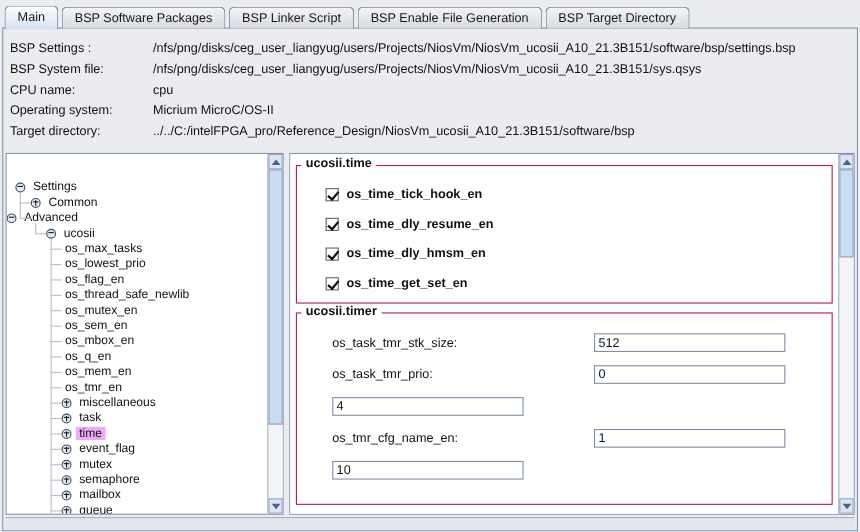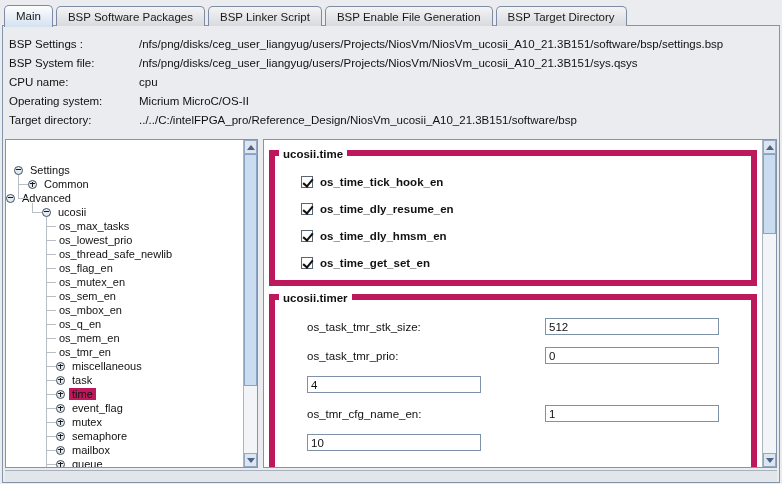--- a/index.html
+++ b/index.html
@@ -34,33 +34,33 @@
   
   .tree { flex:1; position:relative; overflow:hidden; font-size:11px; padding-top:3px;margin-top:20px; }
   .guide { position:absolute; width:1px; background:#b9bec6; }
   .tree-row { position:relative; height:14px; display:flex; align-items:center; white-space:nowrap; cursor:default; }
   .tree-row::before { content:""; position:absolute; left:var(--stub-left); top:7px; width:10px; height:1px; background:#b9bec6; }
   .tree-row.no-stub::before { display:none; }
   .toggle { width:9px; height:9px; margin-right:4px; flex:none; border-radius:50%; border:1px solid #415061; background:#e3eaf2; position:relative; }
   .toggle::after { content:""; position:absolute; left:1px; right:1px; top:50%; margin-top:-1px; height:1px; background:#1a1a1a; }
   .toggle.collapsed::before { content:""; position:absolute; top:1px; bottom:1px; left:50%; margin-left:-1px; width:1px; background:#1a1a1a; }
   .tree-label { padding:0 3px; }
-  .tree-label.selected { background:#be185d; }
+  .tree-label.selected { background:#f0abfc; }
   
   .vscroll { width:14px; flex:none; border-left:1px solid #aab4c2; background:#f2f4f7; display:flex; flex-direction:column; }
   .sb-btn { height:14px; flex:none; background:#dde5f0; border:1px solid #97a8c2; display:flex; align-items:center; justify-content:center; }
   .sb-track { flex:1; position:relative; }
   .sb-thumb { position:absolute; left:0; right:0; background:#cadcf0; border:1px solid #8aa3c4; }
   .tri { width:0; height:0; display:block; }
   .tri-up   { border-left:4px solid transparent; border-right:4px solid transparent; border-bottom:5px solid #4a6488; }
   .tri-down { border-left:4px solid transparent; border-right:4px solid transparent; border-top:5px solid #4a6488; }
   .hscroll { position:absolute; left:2px; right:2px; bottom:0; height:12px; background:#e2e5ea; border-top:1px solid #a7b0bd; }
   
   .form-scroll { flex:1; overflow:hidden; background:#fff; padding:2px 5px 0 5px; }
-  .group { border:6px solid #be185d; margin-top:8px; position:relative; padding:12px 8px 4px 8px; }
+  .group { border:1px solid #be185d; margin-top:8px; position:relative; padding:12px 8px 4px 8px; }
   .group-title { position:absolute; top:-8px; left:4px; background:#fff; padding:0 4px; font-weight:bold; font-size:11.5px; white-space:nowrap; }
   .cb-row { height:27px; display:flex; align-items:center; padding-left:18px; }
   .checkbox { width:12px; height:12px; border:1px solid #5a6673; background:#fff; margin-right:7px; position:relative; flex:none; }
   .checkbox.checked::after { content:""; position:absolute; left:3px; top:0; width:4px; height:8px; border:solid #111; border-width:0 2px 2px 0; transform:rotate(40deg); }
   .cb-label { font-weight:bold; font-size:11.5px; }
   .group2 { padding-bottom:16px; }
   .field-row { height:29px; display:flex; align-items:center; padding-left:24px; }
   .field-label { width:238px; flex:none; font-size:11.5px; }
   .field-input { width:174px; height:17px; border:1px solid #7f91a8; background:#fff; color:#111; padding:0 3px; font:11.5px "Liberation Sans", sans-serif; }
 </style>
@@ -110,24 +110,24 @@
               <span class="toggle expanded"></span>
               <span class="tree-label">ucosii</span>
             </div>
             <div class="tree-row" style="padding-left: 50px; --stub-left: 40px;">
               <span class="tree-label">os_max_tasks</span>
             </div>
             <div class="tree-row" style="padding-left: 50px; --stub-left: 40px;">
               <span class="tree-label">os_lowest_prio</span>
             </div>
             <div class="tree-row" style="padding-left: 50px; --stub-left: 40px;">
+              <span class="tree-label">os_flag_en</span>
+            </div>
+            <div class="tree-row" style="padding-left: 50px; --stub-left: 40px;">
               <span class="tree-label">os_thread_safe_newlib</span>
-            </div>
-            <div class="tree-row" style="padding-left: 50px; --stub-left: 40px;">
-              <span class="tree-label">os_flag_en</span>
             </div>
             <div class="tree-row" style="padding-left: 50px; --stub-left: 40px;">
               <span class="tree-label">os_mutex_en</span>
             </div>
             <div class="tree-row" style="padding-left: 50px; --stub-left: 40px;">
               <span class="tree-label">os_sem_en</span>
             </div>
             <div class="tree-row" style="padding-left: 50px; --stub-left: 40px;">
               <span class="tree-label">os_mbox_en</span>
             </div>

